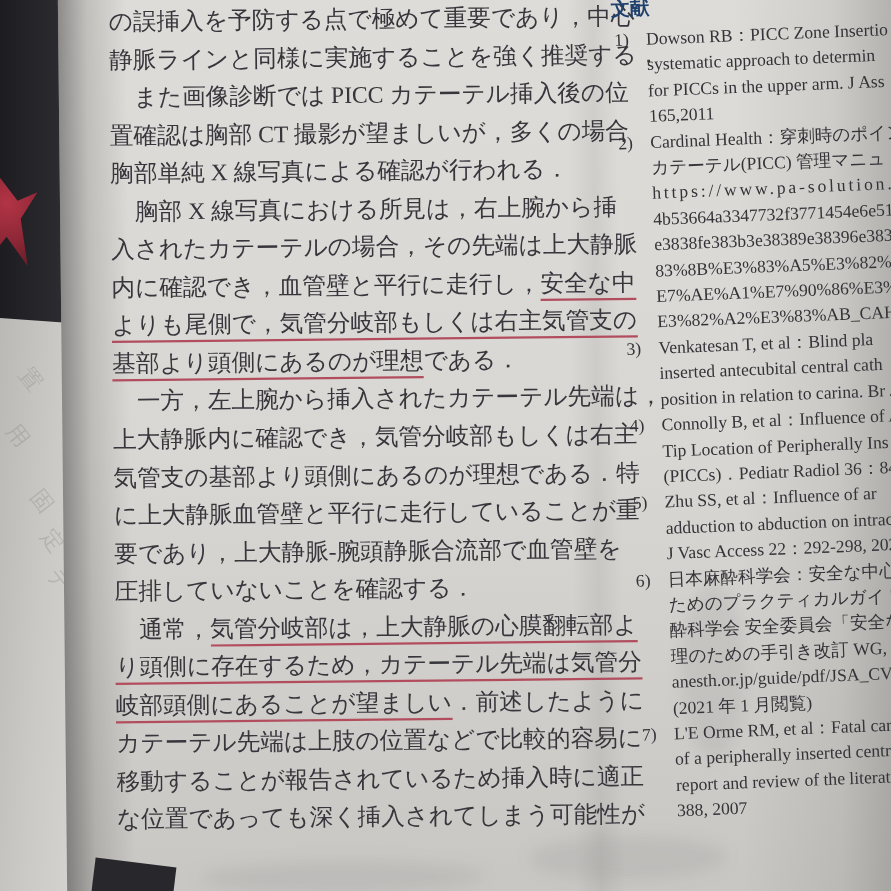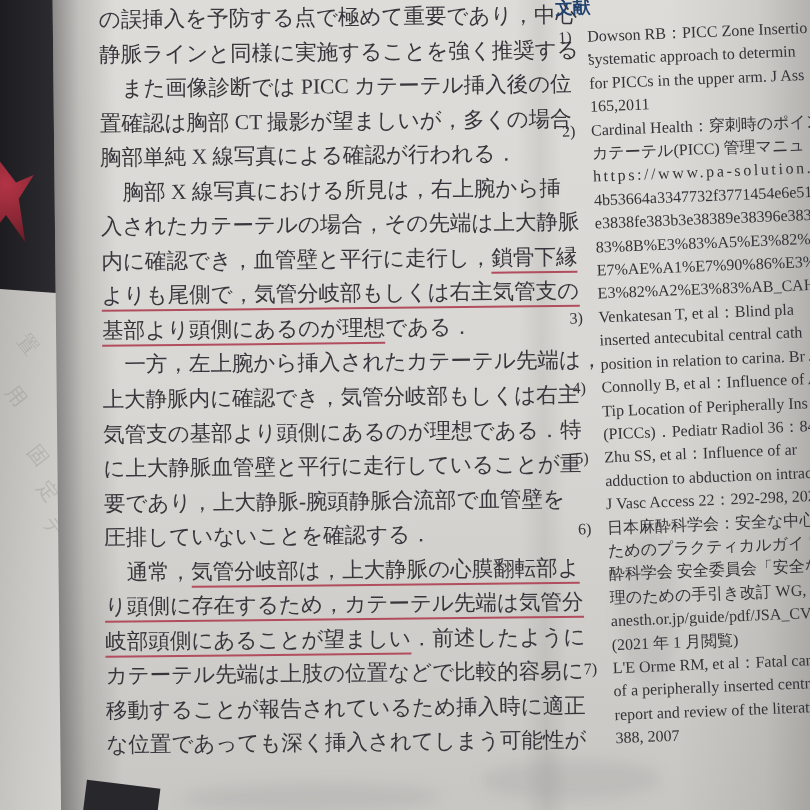--- a/index.html
+++ b/index.html
@@ -75,21 +75,21 @@
     <div class="smudge" style="left:120px;top:790px;width:260px;height:30px;"></div>
 
     <div id="left-col">
         <div class="tl"><span>の誤挿入を予防する点で極めて重要であり，中心</span></div>
         <div class="tl end"><span>静脈ラインと同様に実施することを強く推奨する．</span></div>
         <div class="tl ind"><span>また画像診断では PICC カテーテル挿入後の位</span></div>
         <div class="tl"><span>置確認は胸部 CT 撮影が望ましいが，多くの場合</span></div>
         <div class="tl end"><span>胸部単純 X 線写真による確認が行われる．</span></div>
         <div class="tl ind"><span>胸部 X 線写真における所見は，右上腕から挿</span></div>
         <div class="tl"><span>入されたカテーテルの場合，その先端は上大静脈</span></div>
-        <div class="tl"><span>内に確認でき，血管壁と平行に走行し，</span><span class="useg">鎖骨下縁</span></div>
+        <div class="tl"><span>内に確認でき，血管壁と平行に走行し，</span><span class="useg">安全な中</span></div>
         <div class="tl"><span class="useg">よりも尾側で，気管分岐部もしくは右主気管支の</span></div>
         <div class="tl end"><span class="useg">基部より頭側にあるのが理想</span><span>である．</span></div>
         <div class="tl ind"><span>一方，左上腕から挿入されたカテーテル先端は，</span></div>
         <div class="tl"><span>上大静脈内に確認でき，気管分岐部もしくは右主</span></div>
         <div class="tl"><span>気管支の基部より頭側にあるのが理想である．特</span></div>
         <div class="tl"><span>に上大静脈血管壁と平行に走行していることが重</span></div>
         <div class="tl"><span>要であり，上大静脈-腕頭静脈合流部で血管壁を</span></div>
         <div class="tl end"><span>圧排していないことを確認する．</span></div>
         <div class="tl ind"><span>通常，</span><span class="useg">気管分岐部は，上大静脈の心膜翻転部よ</span></div>
         <div class="tl"><span class="useg">り頭側に存在するため，カテーテル先端は気管分</span></div>

